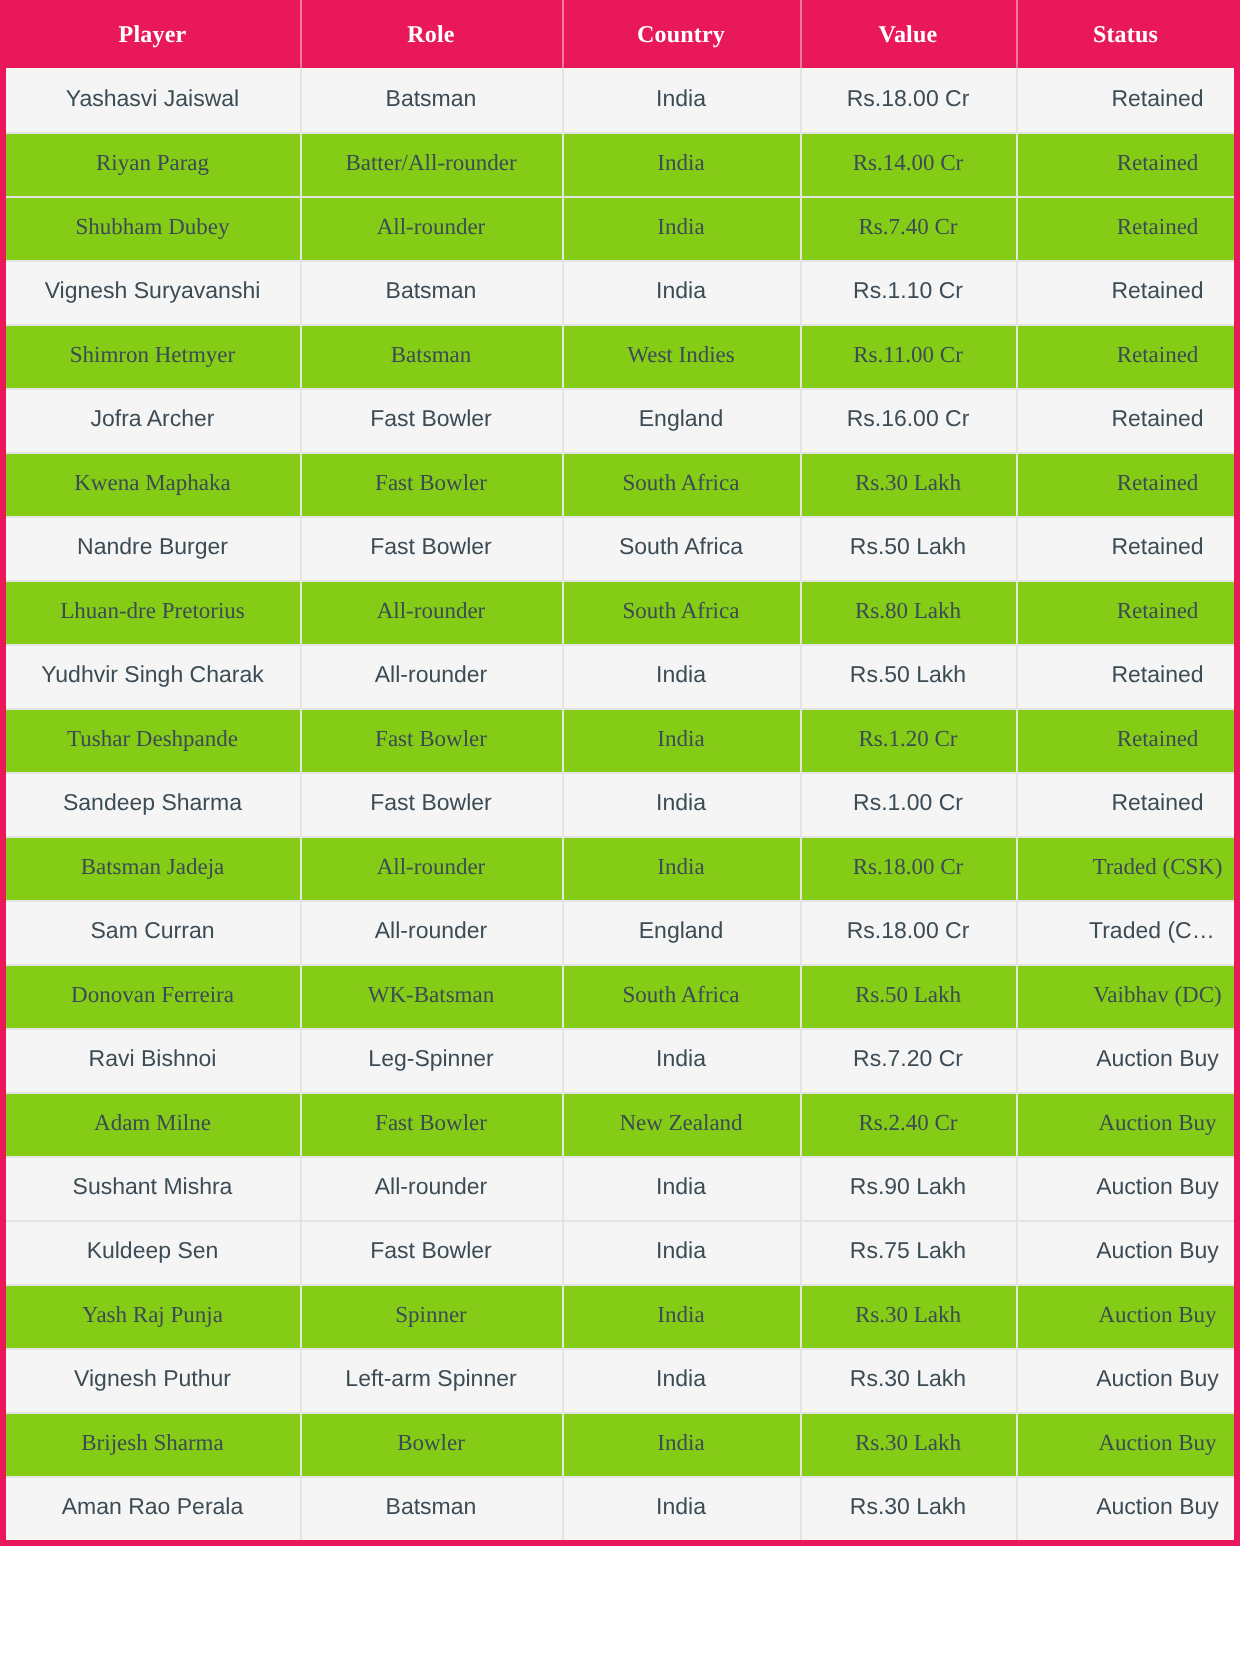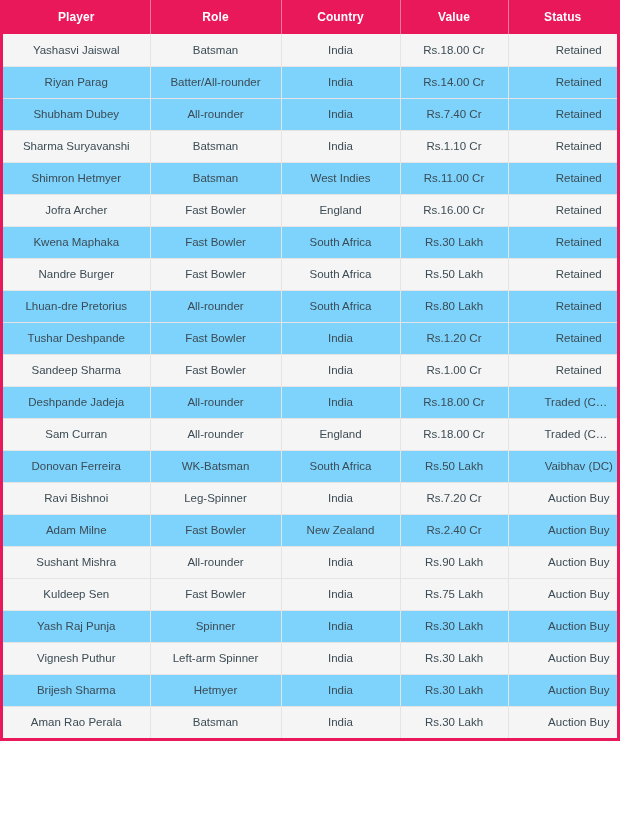--- a/index.html
+++ b/index.html
@@ -43,40 +43,41 @@
     font-weight: bold;
     font-size: 12px;
     height: 34px;
     line-height: 34px;
     padding: 0 4px;
     text-align: center;
     border-right: 1px solid #f07a9e;
     box-sizing: border-box;
     white-space: nowrap;
     letter-spacing: 0.1px;
+    font-family: Liberation Serif, serif;
   }
   thead th:last-child { border-right: 0; }
 
   tbody td {
     height: 32px;
     padding: 0 4px;
     text-align: center;
     color: #3c4b54;
     font-size: 11.5px;
     border-right: 1px solid #e4e4e4;
     border-bottom: 1px solid #e4e4e4;
     box-sizing: border-box;
     white-space: nowrap;
     overflow: hidden;
     text-overflow: ellipsis;
   }
   tbody td:last-child { border-right: 0; padding-left: 36px; }
 
   tbody tr.odd td  { background: #f5f5f5; }
-  tbody tr.even td { background: #7dd3fc; }
+  tbody tr.even td { background: #84cc16; font-family: Liberation Serif, serif; }
   tbody tr:last-child td { border-bottom: 0; }
 </style>
 </head>
 <body>
 
 <div class="table-wrap">
   <table class="squad-table">
     <colgroup>
       <col class="c-player">
       <col class="c-role">
@@ -109,21 +110,21 @@
           <td>Retained</td>
         </tr>
         <tr class="even">
           <td>Shubham Dubey</td>
           <td>All-rounder</td>
           <td>India</td>
           <td>Rs.7.40 Cr</td>
           <td>Retained</td>
         </tr>
         <tr class="odd">
-          <td>Sharma Suryavanshi</td>
+          <td>Vignesh Suryavanshi</td>
           <td>Batsman</td>
           <td>India</td>
           <td>Rs.1.10 Cr</td>
           <td>Retained</td>
         </tr>
         <tr class="even">
           <td>Shimron Hetmyer</td>
           <td>Batsman</td>
           <td>West Indies</td>
           <td>Rs.11.00 Cr</td>
@@ -150,36 +151,43 @@
           <td>Rs.50 Lakh</td>
           <td>Retained</td>
         </tr>
         <tr class="even">
           <td>Lhuan-dre Pretorius</td>
           <td>All-rounder</td>
           <td>South Africa</td>
           <td>Rs.80 Lakh</td>
           <td>Retained</td>
         </tr>
+        <tr class="odd">
+          <td>Yudhvir Singh Charak</td>
+          <td>All-rounder</td>
+          <td>India</td>
+          <td>Rs.50 Lakh</td>
+          <td>Retained</td>
+        </tr>
         <tr class="even">
           <td>Tushar Deshpande</td>
           <td>Fast Bowler</td>
           <td>India</td>
           <td>Rs.1.20 Cr</td>
           <td>Retained</td>
         </tr>
         <tr class="odd">
           <td>Sandeep Sharma</td>
           <td>Fast Bowler</td>
           <td>India</td>
           <td>Rs.1.00 Cr</td>
           <td>Retained</td>
         </tr>
         <tr class="even">
-          <td>Deshpande Jadeja</td>
+          <td>Batsman Jadeja</td>
           <td>All-rounder</td>
           <td>India</td>
           <td>Rs.18.00 Cr</td>
           <td>Traded (CSK)</td>
         </tr>
         <tr class="odd">
           <td>Sam Curran</td>
           <td>All-rounder</td>
           <td>England</td>
           <td>Rs.18.00 Cr</td>
@@ -229,21 +237,21 @@
         </tr>
         <tr class="odd">
           <td>Vignesh Puthur</td>
           <td>Left-arm Spinner</td>
           <td>India</td>
           <td>Rs.30 Lakh</td>
           <td>Auction Buy</td>
         </tr>
         <tr class="even">
           <td>Brijesh Sharma</td>
-          <td>Hetmyer</td>
+          <td>Bowler</td>
           <td>India</td>
           <td>Rs.30 Lakh</td>
           <td>Auction Buy</td>
         </tr>
         <tr class="odd">
           <td>Aman Rao Perala</td>
           <td>Batsman</td>
           <td>India</td>
           <td>Rs.30 Lakh</td>
           <td>Auction Buy</td>

